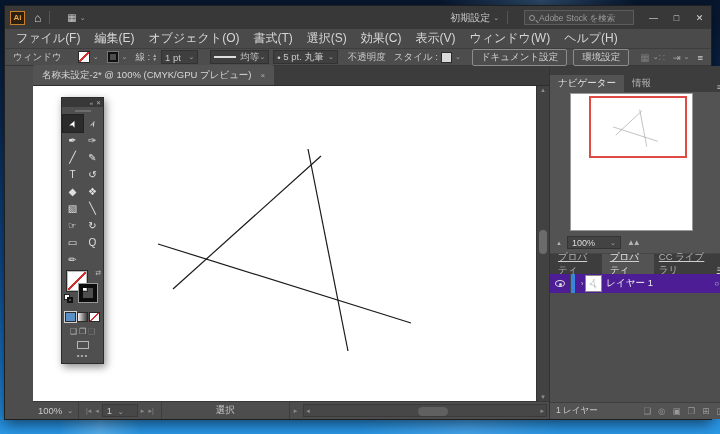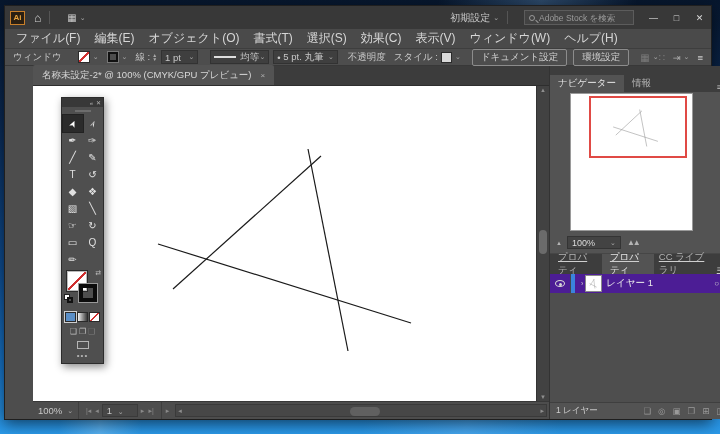--- a/index.html
+++ b/index.html
@@ -378,20 +378,23 @@
         <div class="sb-seg" data-name="artboard-navigation">
           <span class="navarr" data-name="first-artboard-icon">|◂</span>
           <span class="navarr" data-name="prev-artboard-icon">◂</span>
           <span class="sb-art" data-name="artboard-number-field">
             <span>1</span>
             <span class="chev" data-name="chevron-down-icon">⌄</span>
           </span>
           <span class="navarr" data-name="next-artboard-icon">▸</span>
           <span class="navarr" data-name="last-artboard-icon">▸|</span>
         </div>
+        <div class="sb-seg sb-status" data-name="tool-status-display">
+          <span>選択</span>
+        </div>
         <div class="sb-seg" style="border-right:none; padding:0 2px;" data-name="status-expander-icon">
           <span class="navarr">▸</span>
         </div>
         <div class="hscroll" data-name="horizontal-scrollbar">
           <span class="arr" style="left:2px;" data-name="scroll-left-icon">◂</span>
           <div class="hthumb" data-name="horizontal-scroll-thumb"></div>
           <span class="arr" style="right:2px;" data-name="scroll-right-icon">▸</span>
         </div>
       </div>
     </div>

